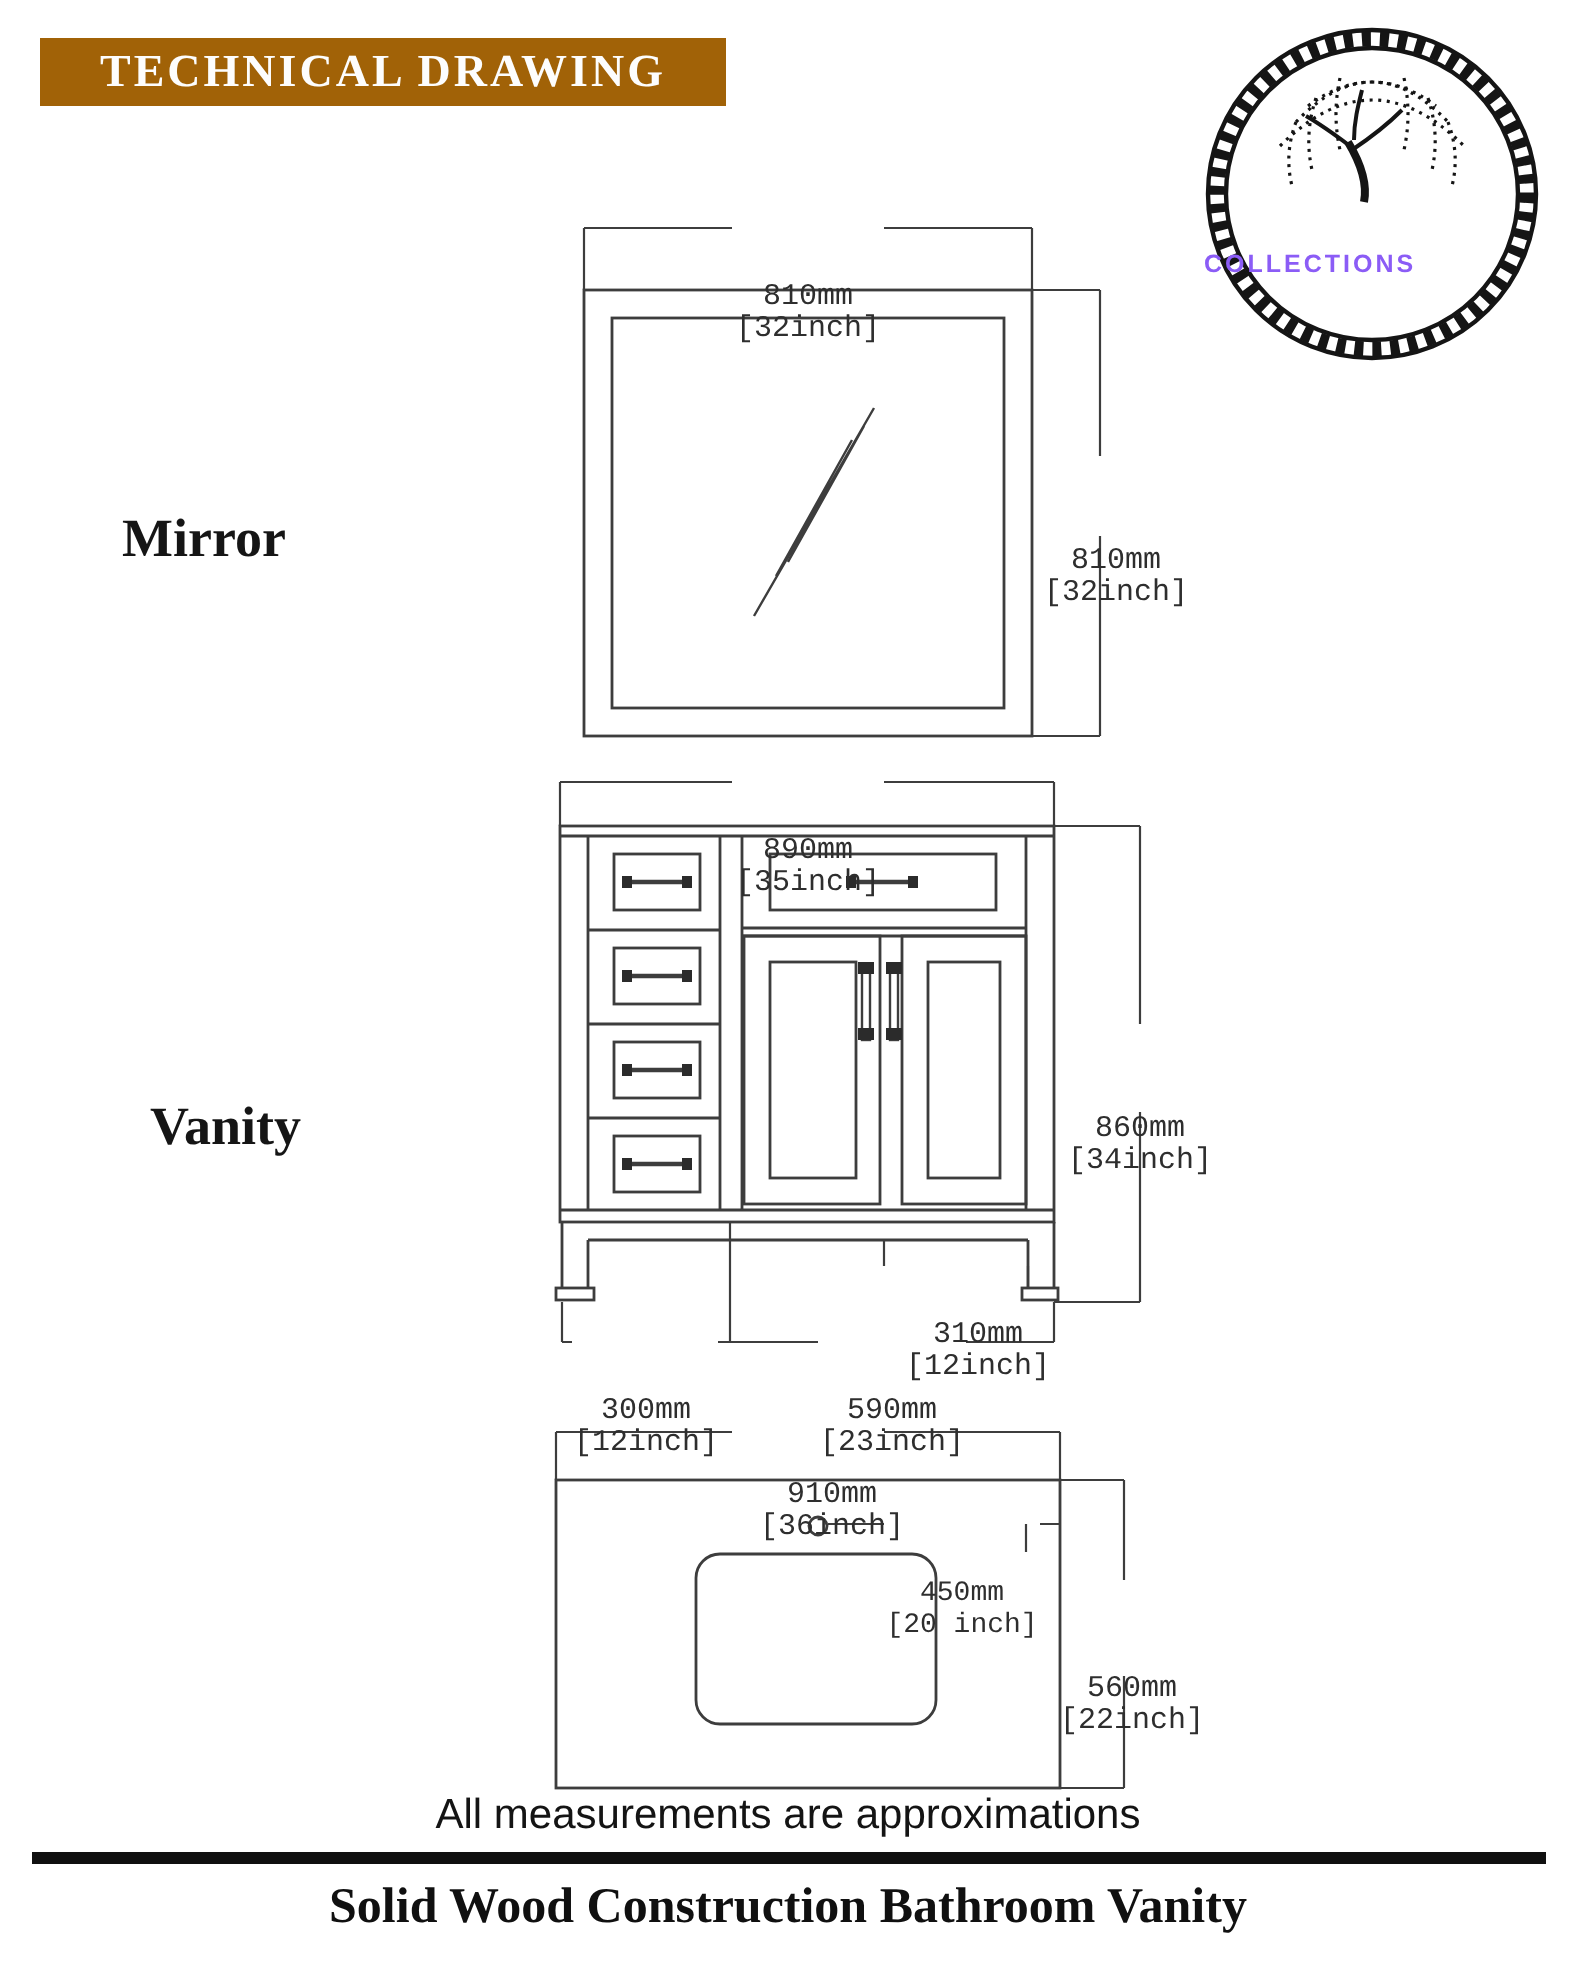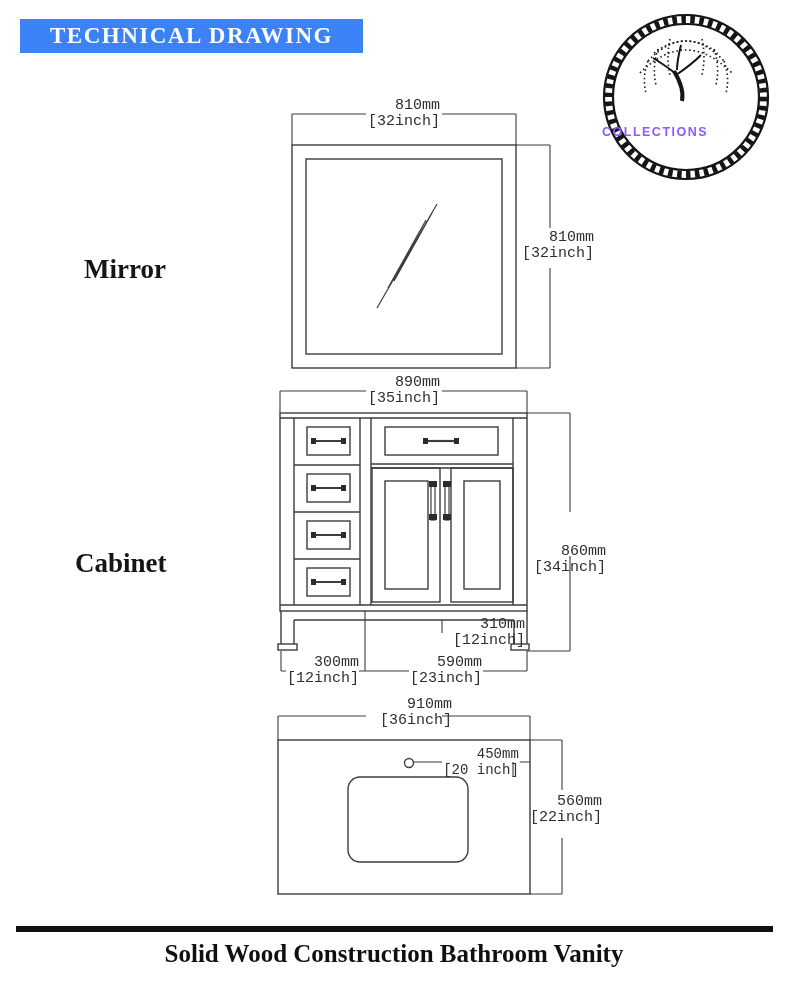--- a/index.html
+++ b/index.html
@@ -1,27 +1,27 @@
 <!DOCTYPE html>
 <html><head>
 <meta charset="utf-8">
 <style>
   html,body{margin:0;padding:0;background:#ffffff;}
   .page{position:relative;width:788px;height:990px;background:#ffffff;overflow:hidden;
         font-family:"Liberation Sans",sans-serif;color:#222;}
-  .header-box{position:absolute;left:20px;top:19px;width:343px;height:34px;background:#3b82f6;
+  .header-box{position:absolute;left:20px;top:19px;width:343px;height:34px;background:#a16207;
         display:flex;align-items:center;justify-content:center;}
   .header-box span{color:#fdfdfd;font-family:"Liberation Serif",serif;font-weight:bold;
         font-size:23px;letter-spacing:1.5px;white-space:nowrap;}
   .drawing{position:absolute;left:0;top:0;}
   .sec-label{position:absolute;font-family:"Liberation Serif",serif;font-weight:bold;
         font-size:27px;color:#151515;white-space:nowrap;}
-  .dim{position:absolute;transform:translateX(-50%);text-align:right;
+  .dim{position:absolute;transform:translateX(-50%);text-align:center;
         font-family:"Liberation Mono",monospace;font-size:15px;line-height:16px;
-        color:#2e2e2e;white-space:nowrap;}
+        color:#2e2e2e;white-space:nowrap;margin-top:43px;}
   .dim span{display:block;}
   .dim.small{font-size:14px;line-height:16px;font-family:Liberation Mono, monospace;}
   .logo{position:absolute;left:602px;top:13px;width:168px;height:168px;}
   .logo-brand{position:absolute;left:0;top:89px;width:168px;text-align:center;
         font-weight:bold;font-size:23px;letter-spacing:1px;color:#111;
         font-family:"Liberation Sans",sans-serif;}
   .logo-sub{position:absolute;left:0;top:112px;width:168px;text-align:left;
         font-weight:bold;font-size:12.5px;letter-spacing:1.5px;color:#8b5cf6;
         font-family:"Liberation Sans",sans-serif;}
   .footer-note{position:absolute;left:0;top:896px;width:788px;text-align:center;
@@ -156,37 +156,37 @@
 
         <path d="M414,762 L442,762 M520,762 L530,762 M513,762 L513,776" stroke-width="1.1"></path>
 
         <rect x="348" y="777" width="120" height="85" rx="12" ry="12"></rect>
 
         <path d="M530,740 L562,740 M530,894 L562,894 M562,740 L562,790 M562,838 L562,894" stroke-width="1.1"></path>
       </g>
     </g>
   </svg>
 
-  <div class="sec-label" style="left:84px;top:254px">Mirror</div>
-  <div class="sec-label" style="left:75px;top:548px">Cabinet</div>
+  <div class="sec-label" style="left:61px;top:254px">Mirror</div>
+  <div class="sec-label" style="left:75px;top:548px">Vanity</div>
 
   <div class="dim" style="left:404px;top:98px">
     <span>810mm</span>
     <span>[32inch]</span>
   </div>
   <div class="dim" style="left:558px;top:230px">
     <span>810mm</span>
     <span>[32inch]</span>
   </div>
 
   <div class="dim" style="left:404px;top:375px">
     <span>890mm</span>
     <span>[35inch]</span>
   </div>
-  <div class="dim" style="left:570px;top:544px">
+  <div class="dim" style="left:570px;top:514px">
     <span>860mm</span>
     <span>[34inch]</span>
   </div>
   <div class="dim" style="left:489px;top:617px">
     <span>310mm</span>
     <span>[12inch]</span>
   </div>
   <div class="dim" style="left:323px;top:655px">
     <span>300mm</span>
     <span>[12inch]</span>
@@ -202,16 +202,17 @@
   </div>
   <div class="dim small" style="left:481px;top:746px">
     <span>450mm</span>
     <span>[20 inch]</span>
   </div>
   <div class="dim" style="left:566px;top:794px">
     <span>560mm</span>
     <span>[22inch]</span>
   </div>
 
+  <div class="footer-note">All measurements are approximations</div>
   <div class="footer-bar"></div>
   <div class="footer-title">Solid Wood Construction Bathroom Vanity</div>
 
 </div>
 
 </body></html>

